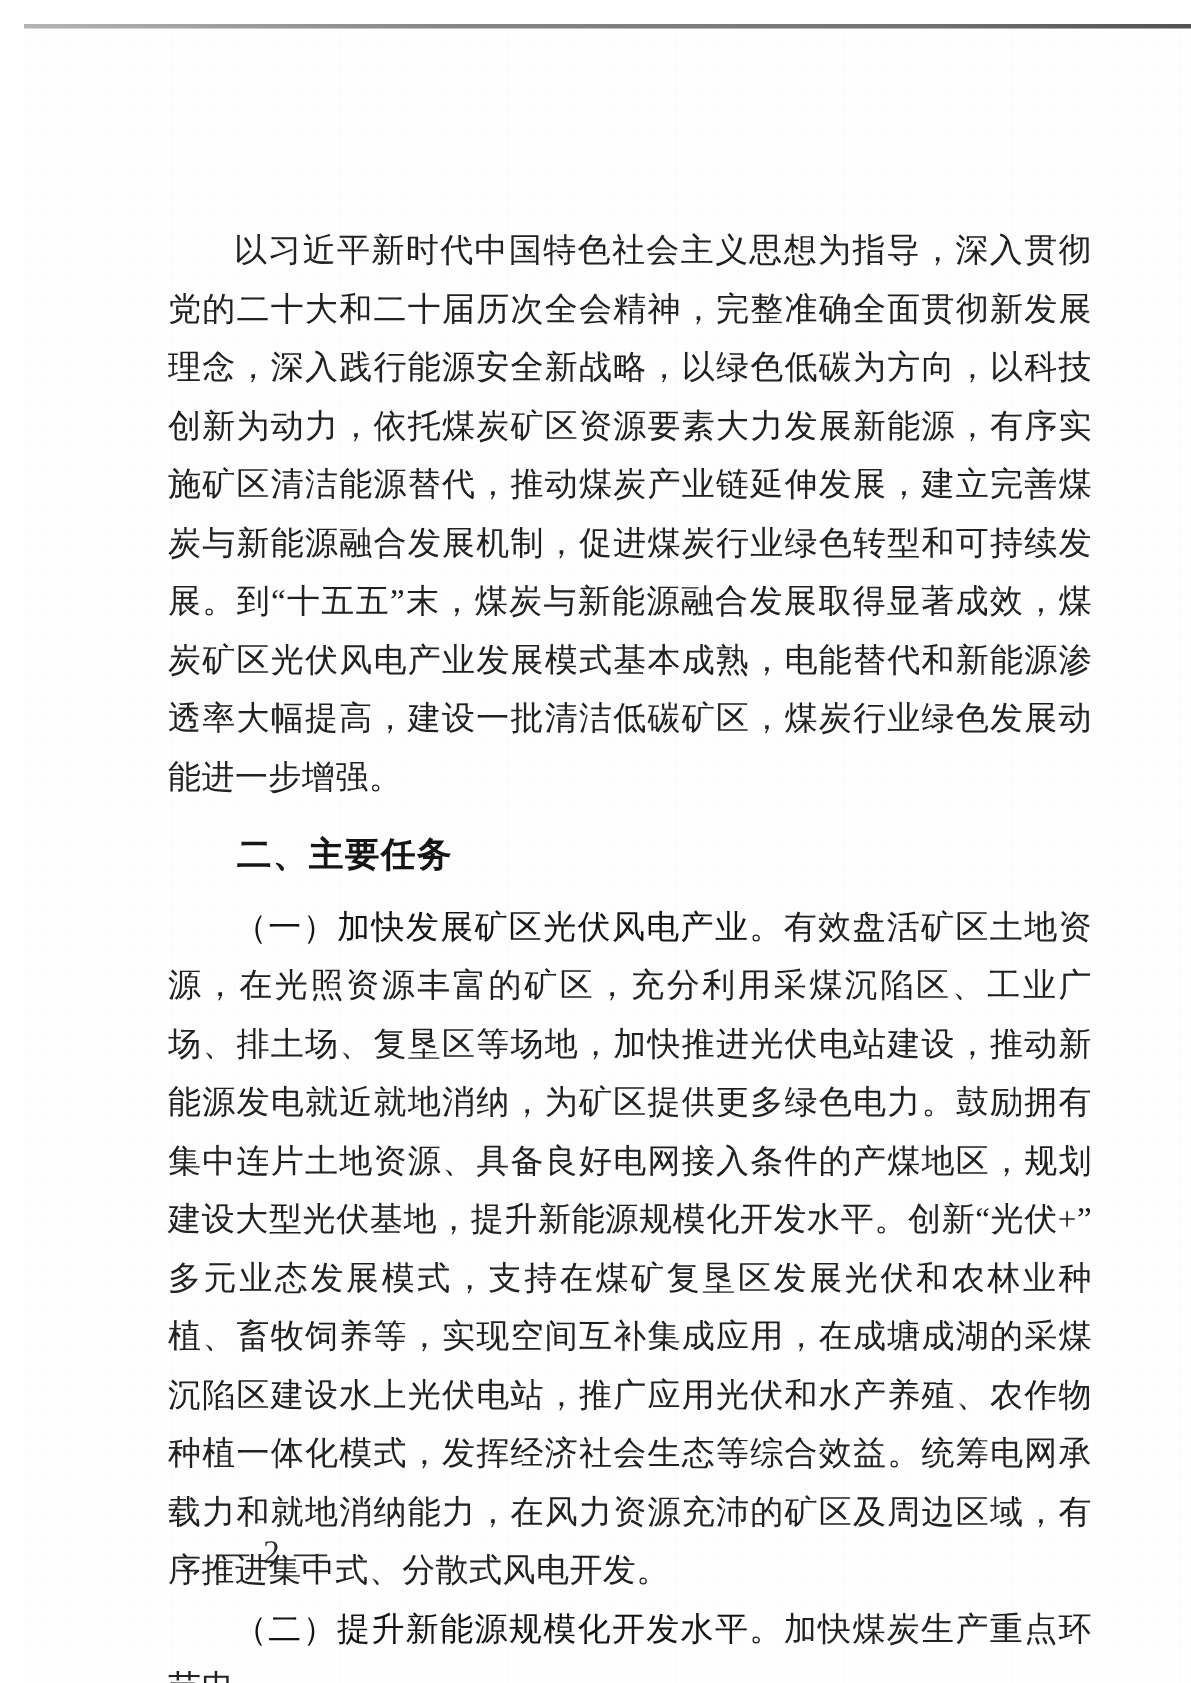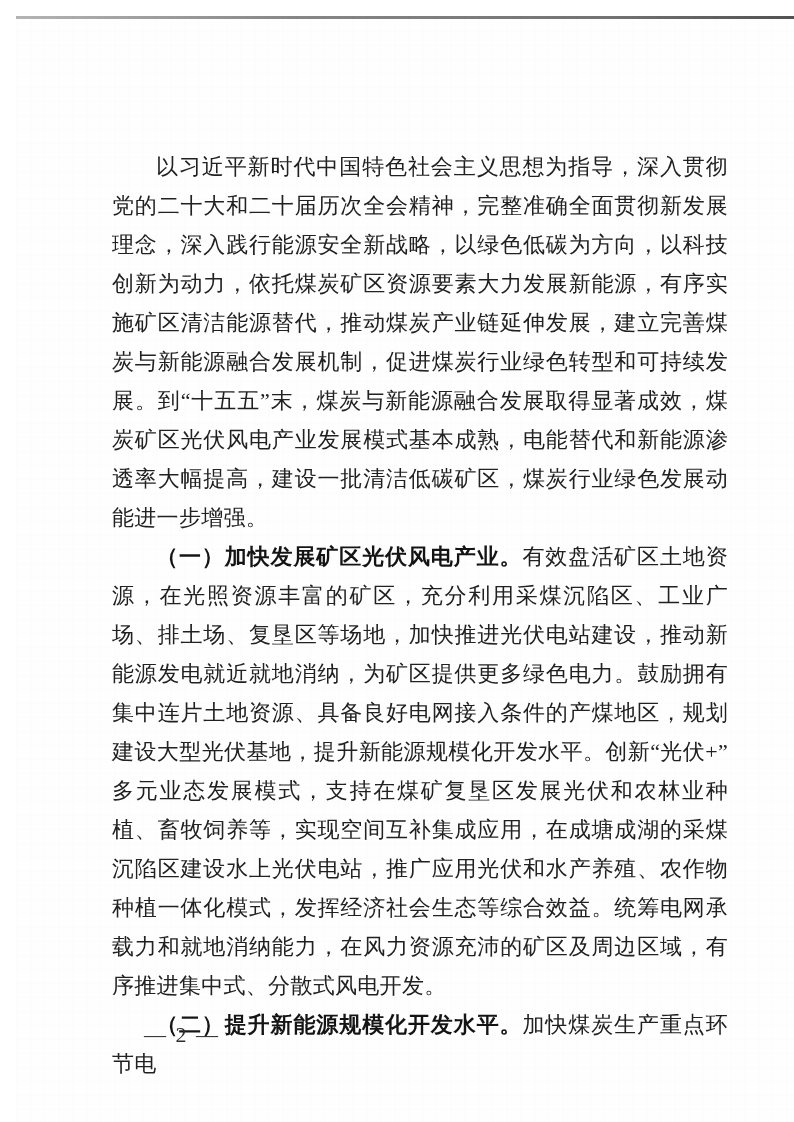--- a/index.html
+++ b/index.html
@@ -55,21 +55,21 @@
     font-size: 23px;
     line-height: 39px;
     font-weight: 700;
     text-indent: 2em;
     letter-spacing: 1px;
     color: #161616;
     font-family: "Liberation Sans", "DejaVu Sans", sans-serif;
   }
   .task-para { margin: 0; }
   .task-lead {
-    font-weight: 700;
+    font-weight: 400;
     color: #141414;
   }
   .page-number {
     position: absolute;
     left: 128px; top: 1004px;
     font-size: 22px;
     line-height: 30px;
     letter-spacing: 2px;
     color: #2c2c2c;
   }
@@ -80,20 +80,21 @@
 <div class="page">
 
   <div class="scan-edge-top"></div>
   <div class="scan-edge-right"></div>
   <div class="scan-corner-mark"></div>
 
   <div class="content">
 
     <p class="body-para">以习近平新时代中国特色社会主义思想为指导，深入贯彻党的二十大和二十届历次全会精神，完整准确全面贯彻新发展理念，深入践行能源安全新战略，以绿色低碳为方向，以科技创新为动力，依托煤炭矿区资源要素大力发展新能源，有序实施矿区清洁能源替代，推动煤炭产业链延伸发展，建立完善煤炭与新能源融合发展机制，促进煤炭行业绿色转型和可持续发展。到“十五五”末，煤炭与新能源融合发展取得显著成效，煤炭矿区光伏风电产业发展模式基本成熟，电能替代和新能源渗透率大幅提高，建设一批清洁低碳矿区，煤炭行业绿色发展动能进一步增强。</p>
 
+    <h2 class="section-heading">二、主要任务</h2>
 
     <p class="body-para task-para"><span class="task-lead">（一）加快发展矿区光伏风电产业。</span><span>有效盘活矿区土地资源，在光照资源丰富的矿区，充分利用采煤沉陷区、工业广场、排土场、复垦区等场地，加快推进光伏电站建设，推动新能源发电就近就地消纳，为矿区提供更多绿色电力。鼓励拥有集中连片土地资源、具备良好电网接入条件的产煤地区，规划建设大型光伏基地，提升新能源规模化开发水平。创新“光伏+”多元业态发展模式，支持在煤矿复垦区发展光伏和农林业种植、畜牧饲养等，实现空间互补集成应用，在成塘成湖的采煤沉陷区建设水上光伏电站，推广应用光伏和水产养殖、农作物种植一体化模式，发挥经济社会生态等综合效益。统筹电网承载力和就地消纳能力，在风力资源充沛的矿区及周边区域，有序推进集中式、分散式风电开发。</span></p>
 
     <p class="body-para task-para"><span class="task-lead">（二）提升新能源规模化开发水平。</span><span>加快煤炭生产重点环节电</span></p>
 
   </div>
 
   <div class="page-number">— 2 —</div>
 
 </div>

